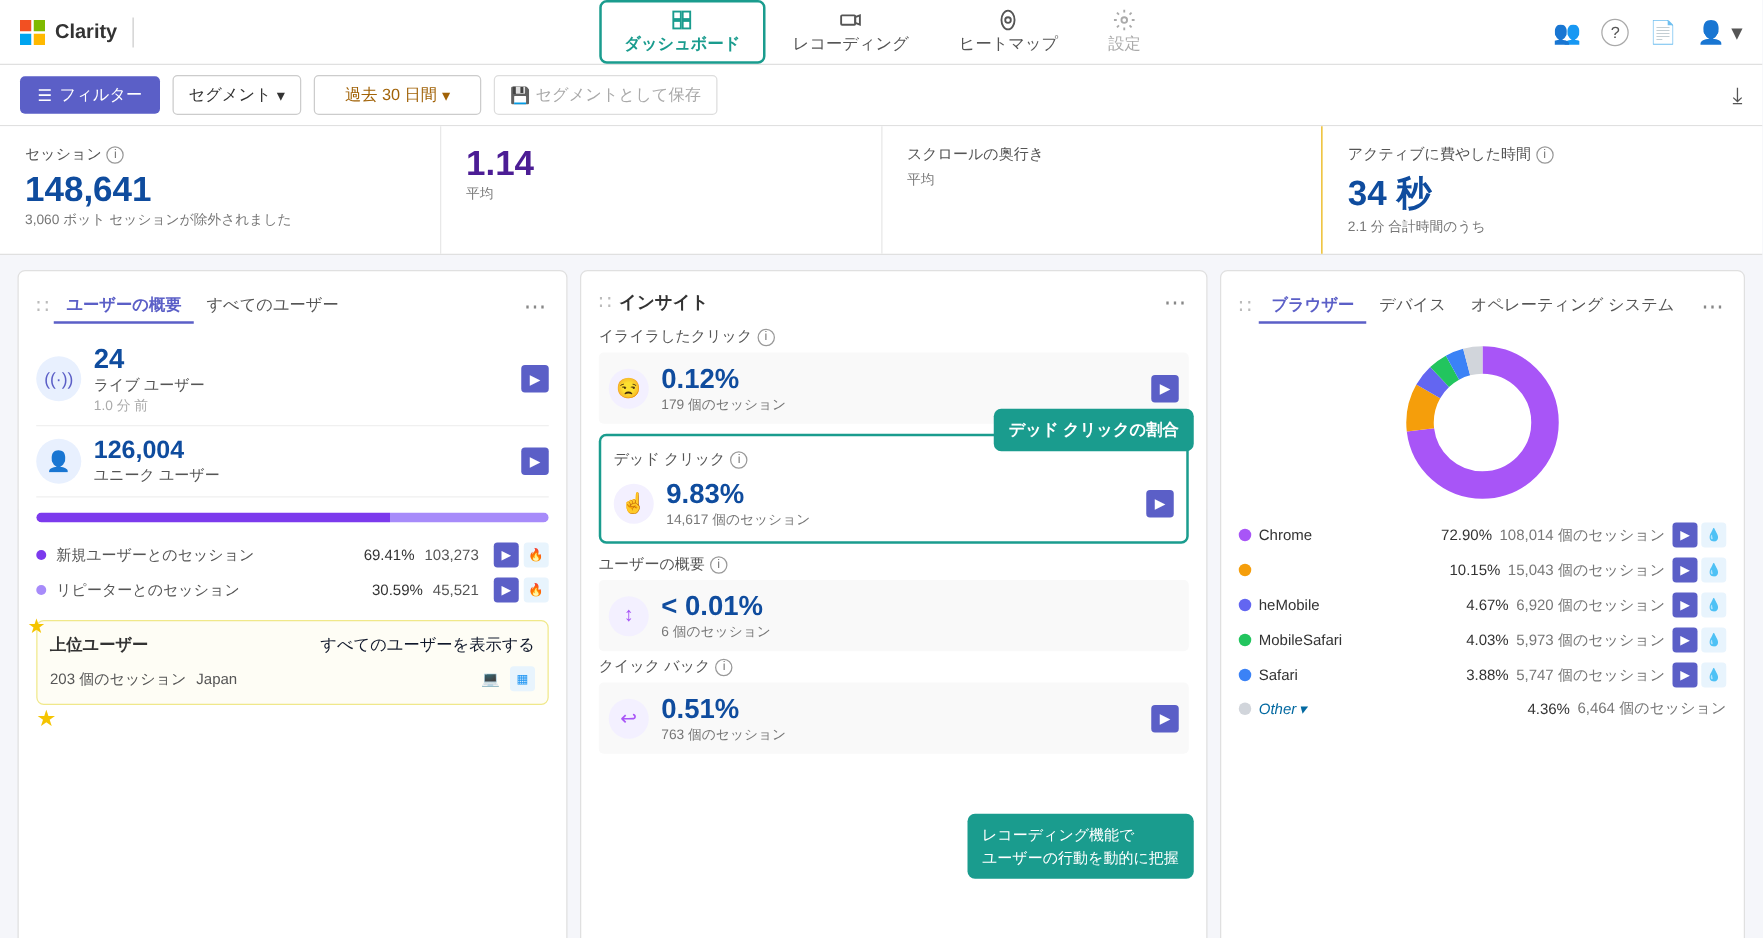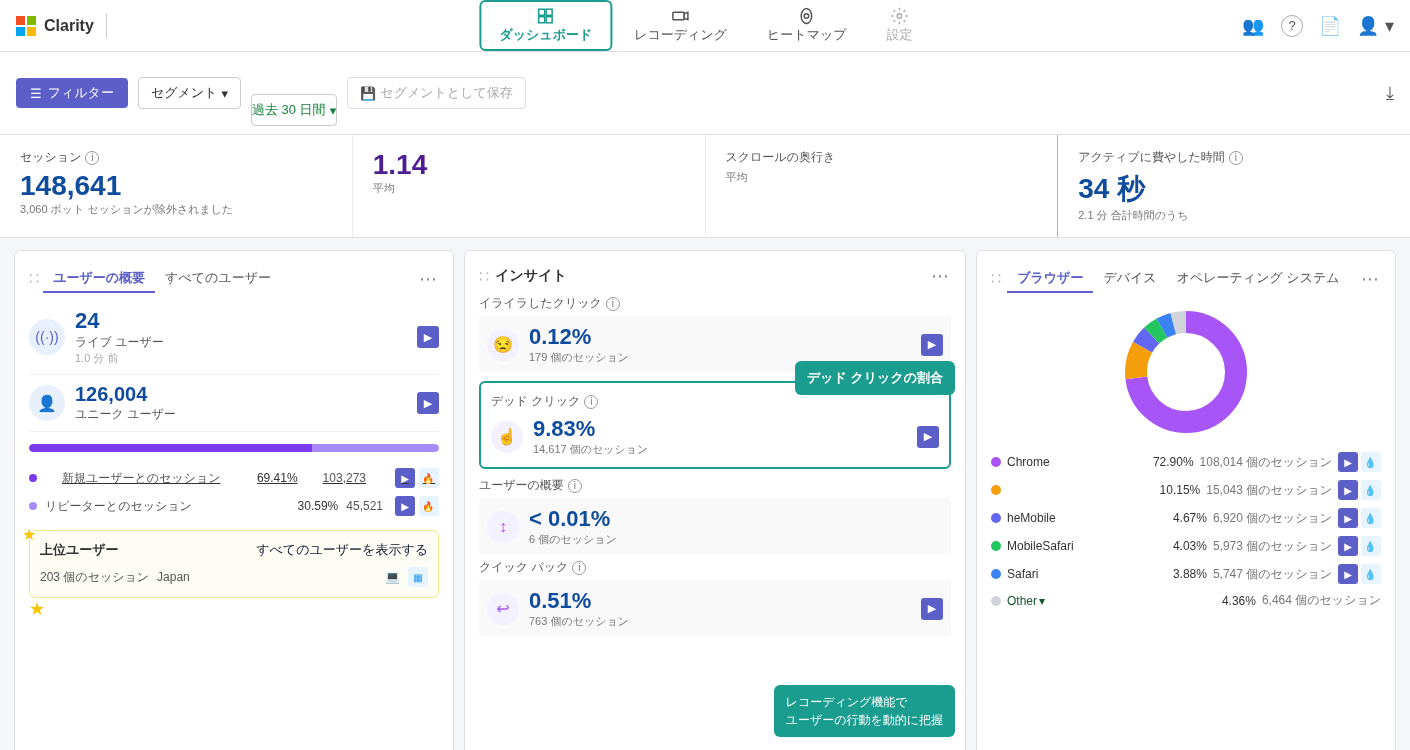--- a/index.html
+++ b/index.html
@@ -64,21 +64,21 @@
 
 <div style="background:#fff;border-bottom:1px solid #e0e0e0;padding:8px 16px;display:flex;align-items:center;gap:10px;">
   <button style="background:#5b5fc7;color:#fff;border:none;padding:6px 14px;border-radius:4px;cursor:pointer;display:flex;align-items:center;gap:6px;font-size:13px;">
     <span>☰</span>
     <span>フィルター</span>
   </button>
   <button style="background:#fff;color:#333;border:1px solid #ccc;padding:6px 12px;border-radius:4px;cursor:pointer;display:flex;align-items:center;gap:4px;font-size:13px;">
     <span>セグメント</span>
     <span>▾</span>
   </button>
-  <button style="background:#fff;color:#15803d;border:1px solid #ccc;padding:6px 0;border-radius:4px;cursor:pointer;display:flex;align-items:center;gap:4px;font-size:13px;margin-top:34px;">
+  <button style="background:#fff;color:#a16207;border:1px solid #ccc;padding:6px 24px;border-radius:4px;cursor:pointer;display:flex;align-items:center;gap:4px;font-size:13px;">
     <span>過去 30 日間</span>
     <span>▾</span>
   </button>
   <button style="background:#fff;color:#aaa;border:1px solid #ddd;padding:6px 12px;border-radius:4px;cursor:pointer;display:flex;align-items:center;gap:4px;font-size:13px;">
     <span>💾</span>
     <span>セグメントとして保存</span>
   </button>
   <div style="flex:1;"></div>
   <span style="color:#555;cursor:pointer;font-size:18px;">⤓</span>
 </div>
@@ -143,21 +143,21 @@
       <div style="margin-left:auto;display:inline-flex;align-items:center;justify-content:center;width:22px;height:22px;background:#5b5fc7;color:#fff;border-radius:3px;font-size:11px;cursor:pointer;">▶</div>
     </div>
 
     
     <div style="margin:12px 0;display:flex;height:8px;border-radius:4px;overflow:hidden;">
       <div style="background:#7c3aed;flex:6.9;border-radius:4px 0 0 4px;"></div>
       <div style="background:#a78bfa;flex:3.1;border-radius:0 4px 4px 0;"></div>
     </div>
 
     
-    <div style="display:flex;align-items:center;gap:25px;padding:4px 0;font-size:12px;text-decoration:underline;">
+    <div style="display:flex;align-items:center;gap:8px;padding:4px 0;font-size:12px;">
       <div style="width:8px;height:8px;border-radius:50%;background:#7c3aed;flex-shrink:0;"></div>
       <span style="color:#555;flex:1;">新規ユーザーとのセッション</span>
       <span style="color:#333;font-weight:500;">69.41%</span>
       <span style="color:#555;">103,273</span>
       <div style="display:flex;gap:4px;margin-left:4px;">
         <div style="display:inline-flex;align-items:center;justify-content:center;width:20px;height:20px;background:#5b5fc7;color:#fff;border-radius:3px;font-size:10px;cursor:pointer;">▶</div>
         <div style="display:inline-flex;align-items:center;justify-content:center;width:20px;height:20px;background:#e8f4fd;color:#2196f3;border-radius:3px;font-size:10px;cursor:pointer;">🔥</div>
       </div>
     </div>
     <div style="display:flex;align-items:center;gap:8px;padding:4px 0;font-size:12px;">
@@ -337,21 +337,21 @@
         <span style="flex:1;color:#333;">Safari</span>
         <span style="color:#333;font-weight:500;">3.88%</span>
         <span style="color:#777;">5,747 個のセッション</span>
         <div style="display:flex;gap:3px;">
           <div style="display:inline-flex;align-items:center;justify-content:center;width:20px;height:20px;background:#5b5fc7;color:#fff;border-radius:3px;font-size:10px;cursor:pointer;">▶</div>
           <div style="display:inline-flex;align-items:center;justify-content:center;width:20px;height:20px;background:#e8f4fd;color:#2196f3;border-radius:3px;font-size:10px;cursor:pointer;">💧</div>
         </div>
       </div>
       <div style="display:flex;align-items:center;gap:6px;font-size:12px;">
         <div style="width:10px;height:10px;border-radius:50%;background:#d1d5db;flex-shrink:0;"></div>
-        <span style="flex:1;color:#14532d;display:flex;align-items:flex-start;gap:2px;">
+        <span style="flex:1;color:#0369a1;display:flex;align-items:flex-start;gap:2px;font-style:italic;">
           <span>Other</span>
           <span style="cursor:pointer;">▾</span>
         </span>
         <span style="color:#333;font-weight:500;">4.36%</span>
         <span style="color:#777;">6,464 個のセッション</span>
       </div>
     </div>
   </div>
 
 </div>

